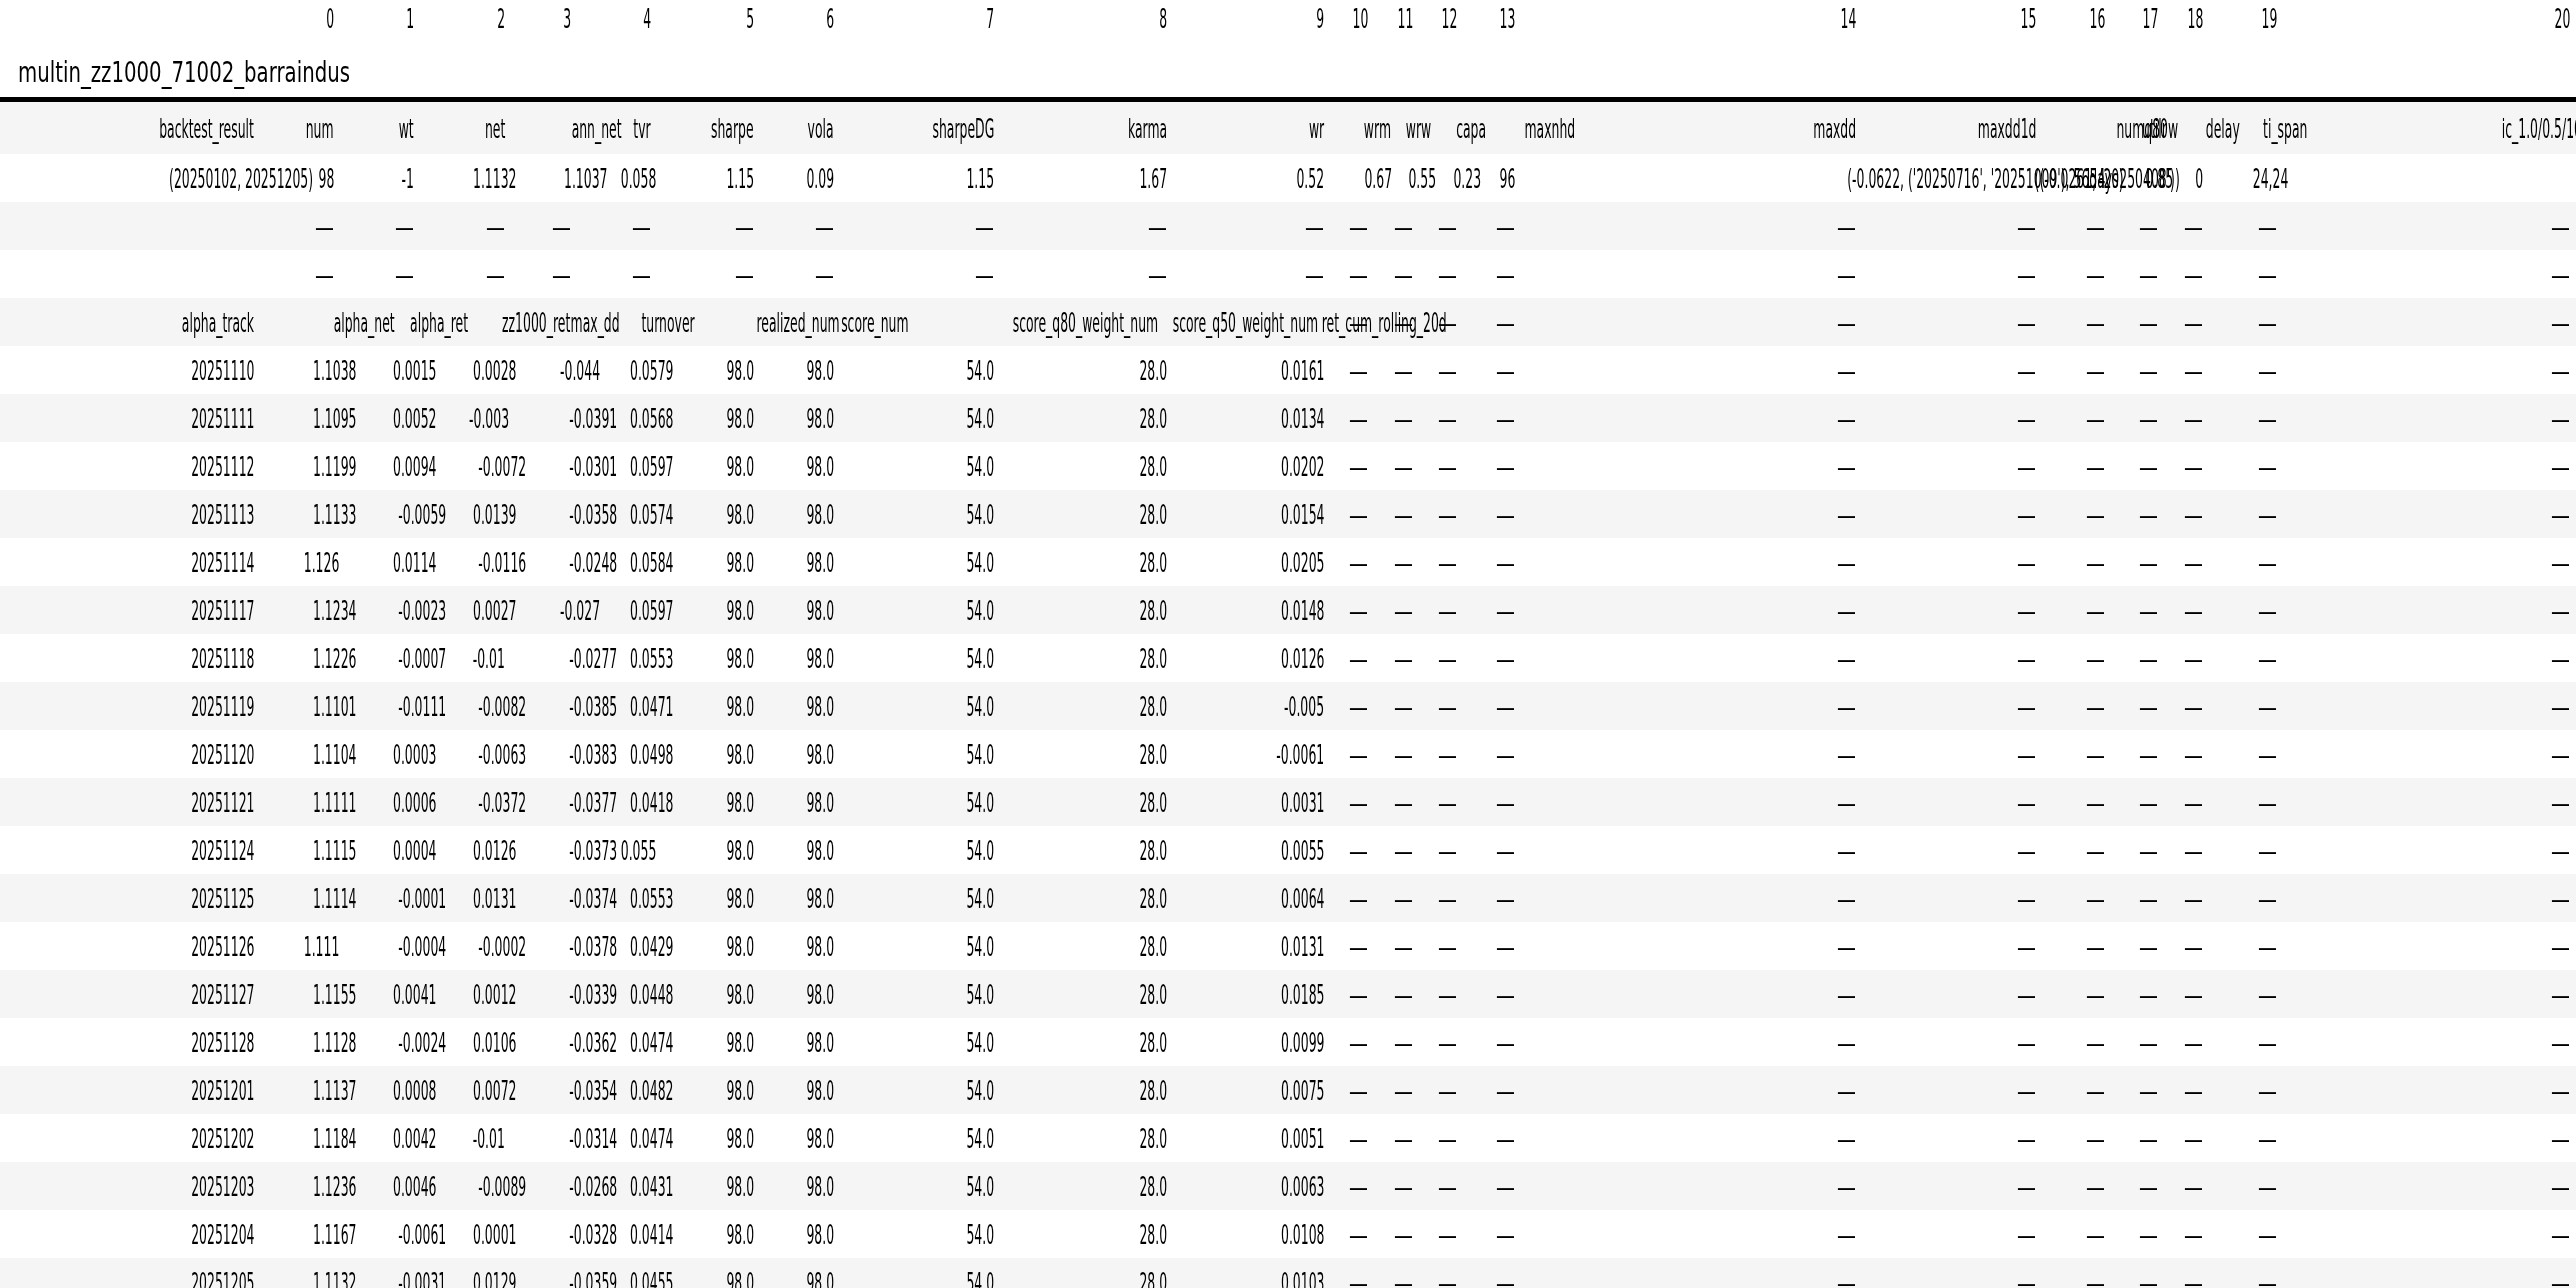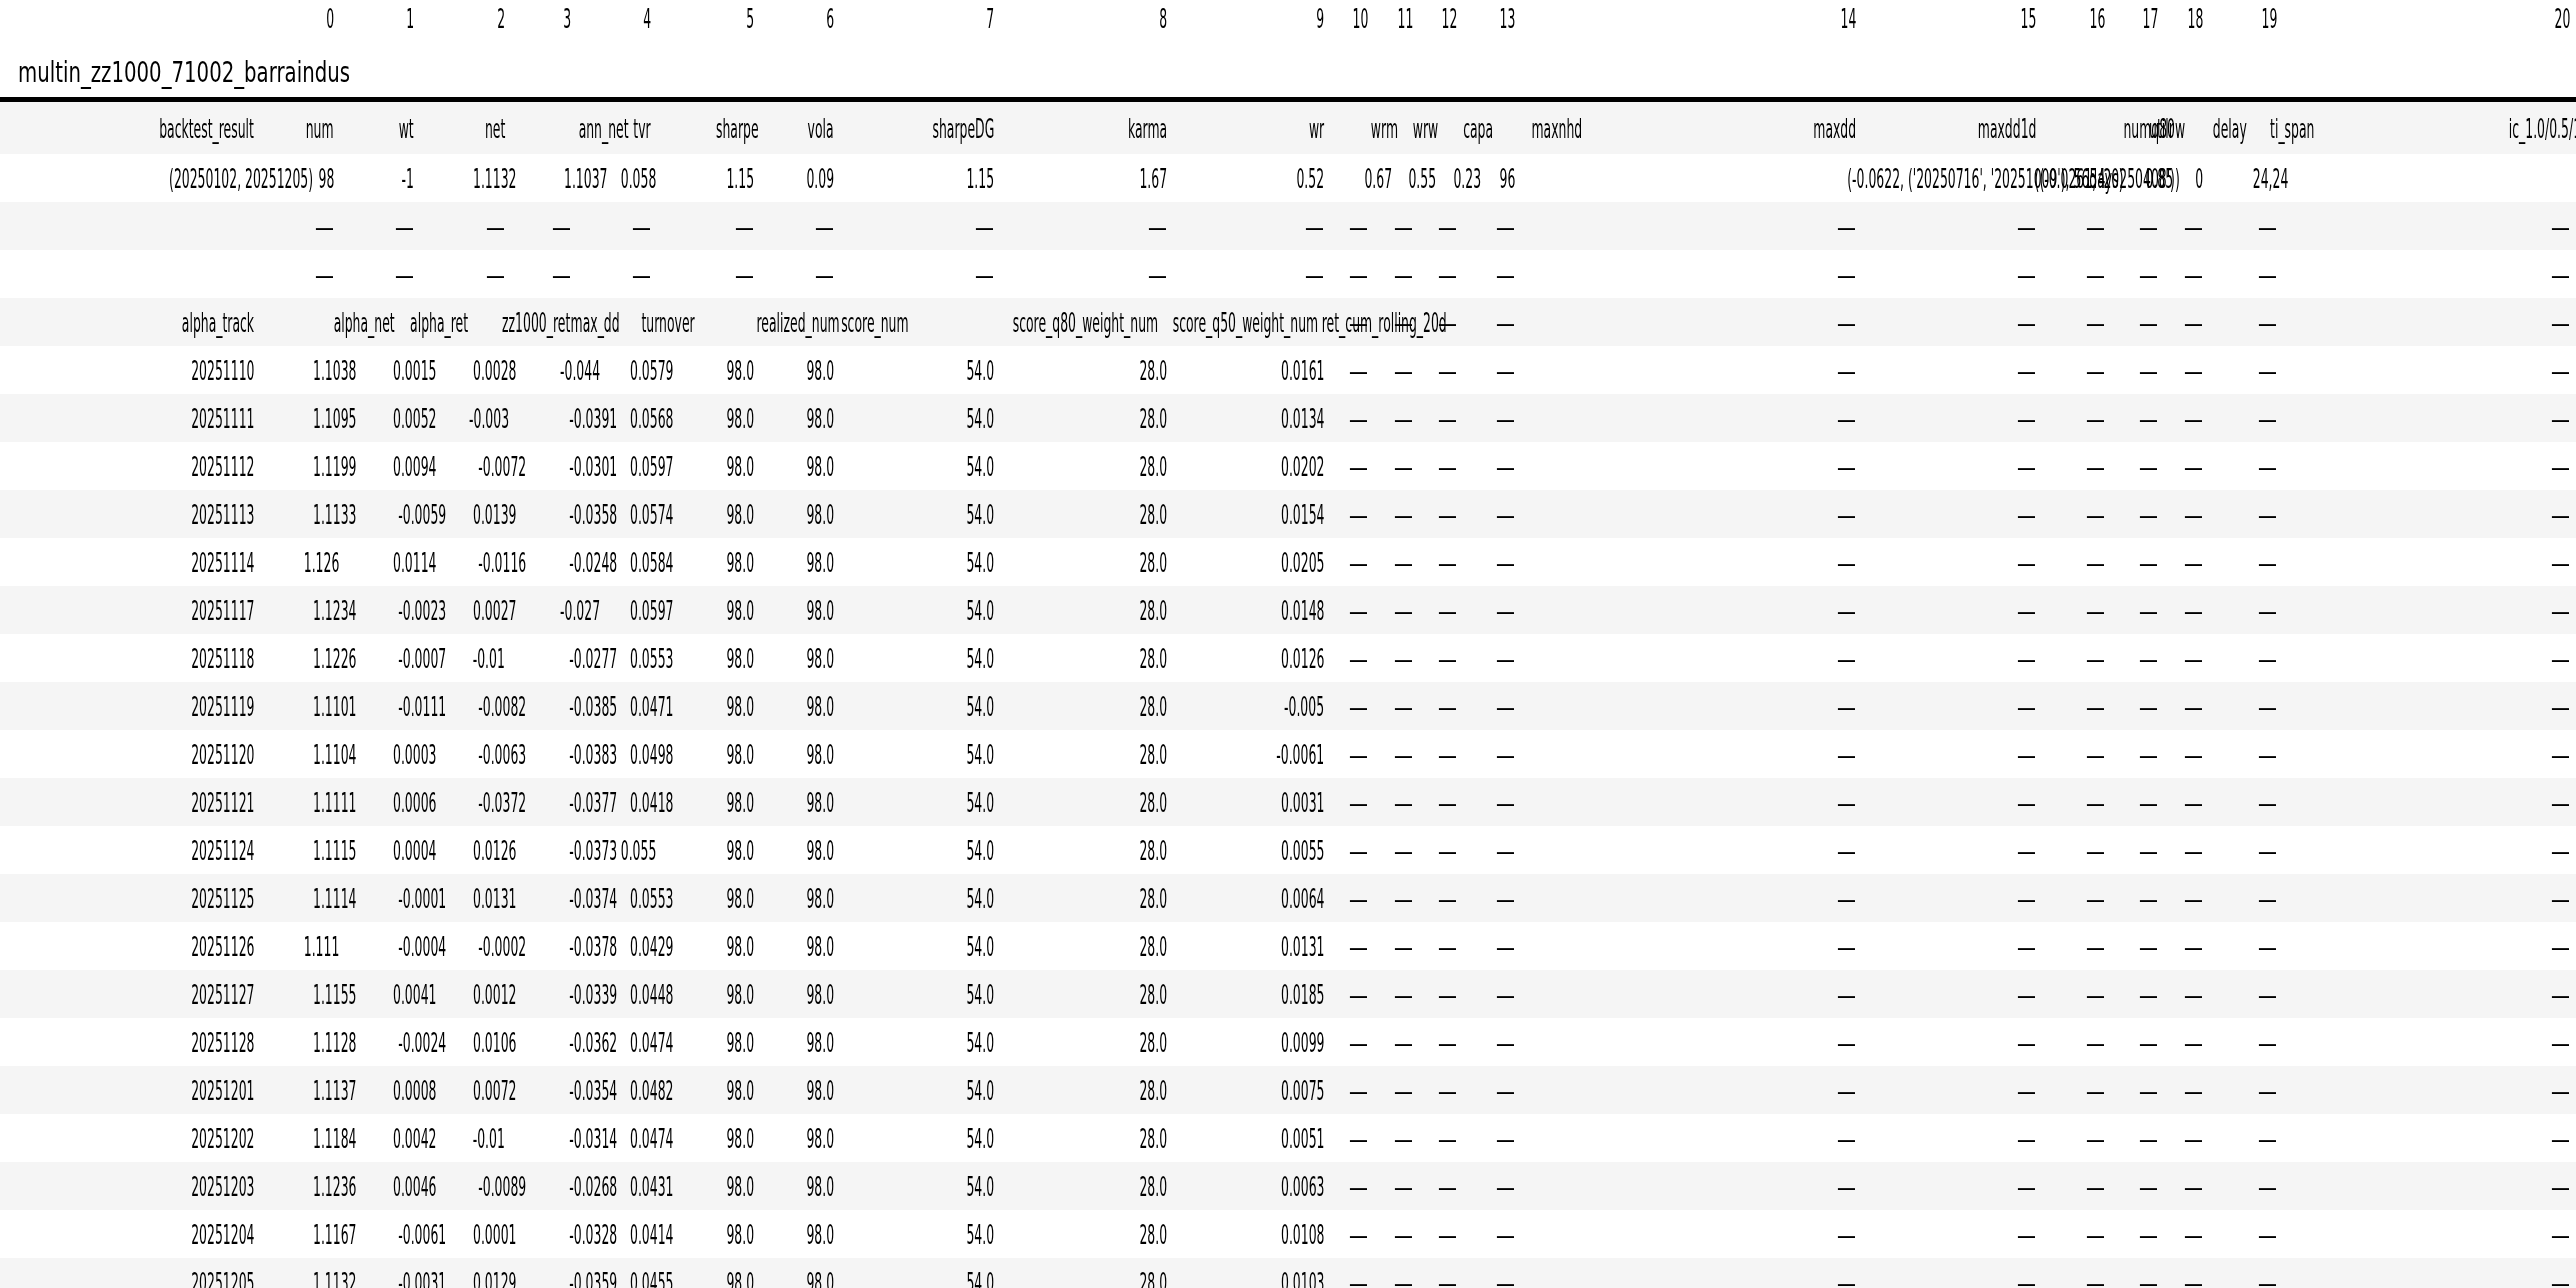--- a/index.html
+++ b/index.html
@@ -44,21 +44,20 @@
     display: inline-block;
     transform: scaleX(0.68);
     transform-origin: 0 50%;
     white-space: pre;
     font-size: 29px;
   }
   tr.hdr th {
     height: 52px;
     border-top: 5.6px solid var(--rule, #000000);
     background: var(--stripe, #f5f5f5);
-    padding-left: 7px;
   }
   tbody td { height: 48px; }
   tbody tr:nth-child(even) { background: var(--stripe, #f5f5f5); }
 </style>
 </head>
 <body>
 
 <table class="tbl">
   <colgroup>
       <col style="width: 262px;">

